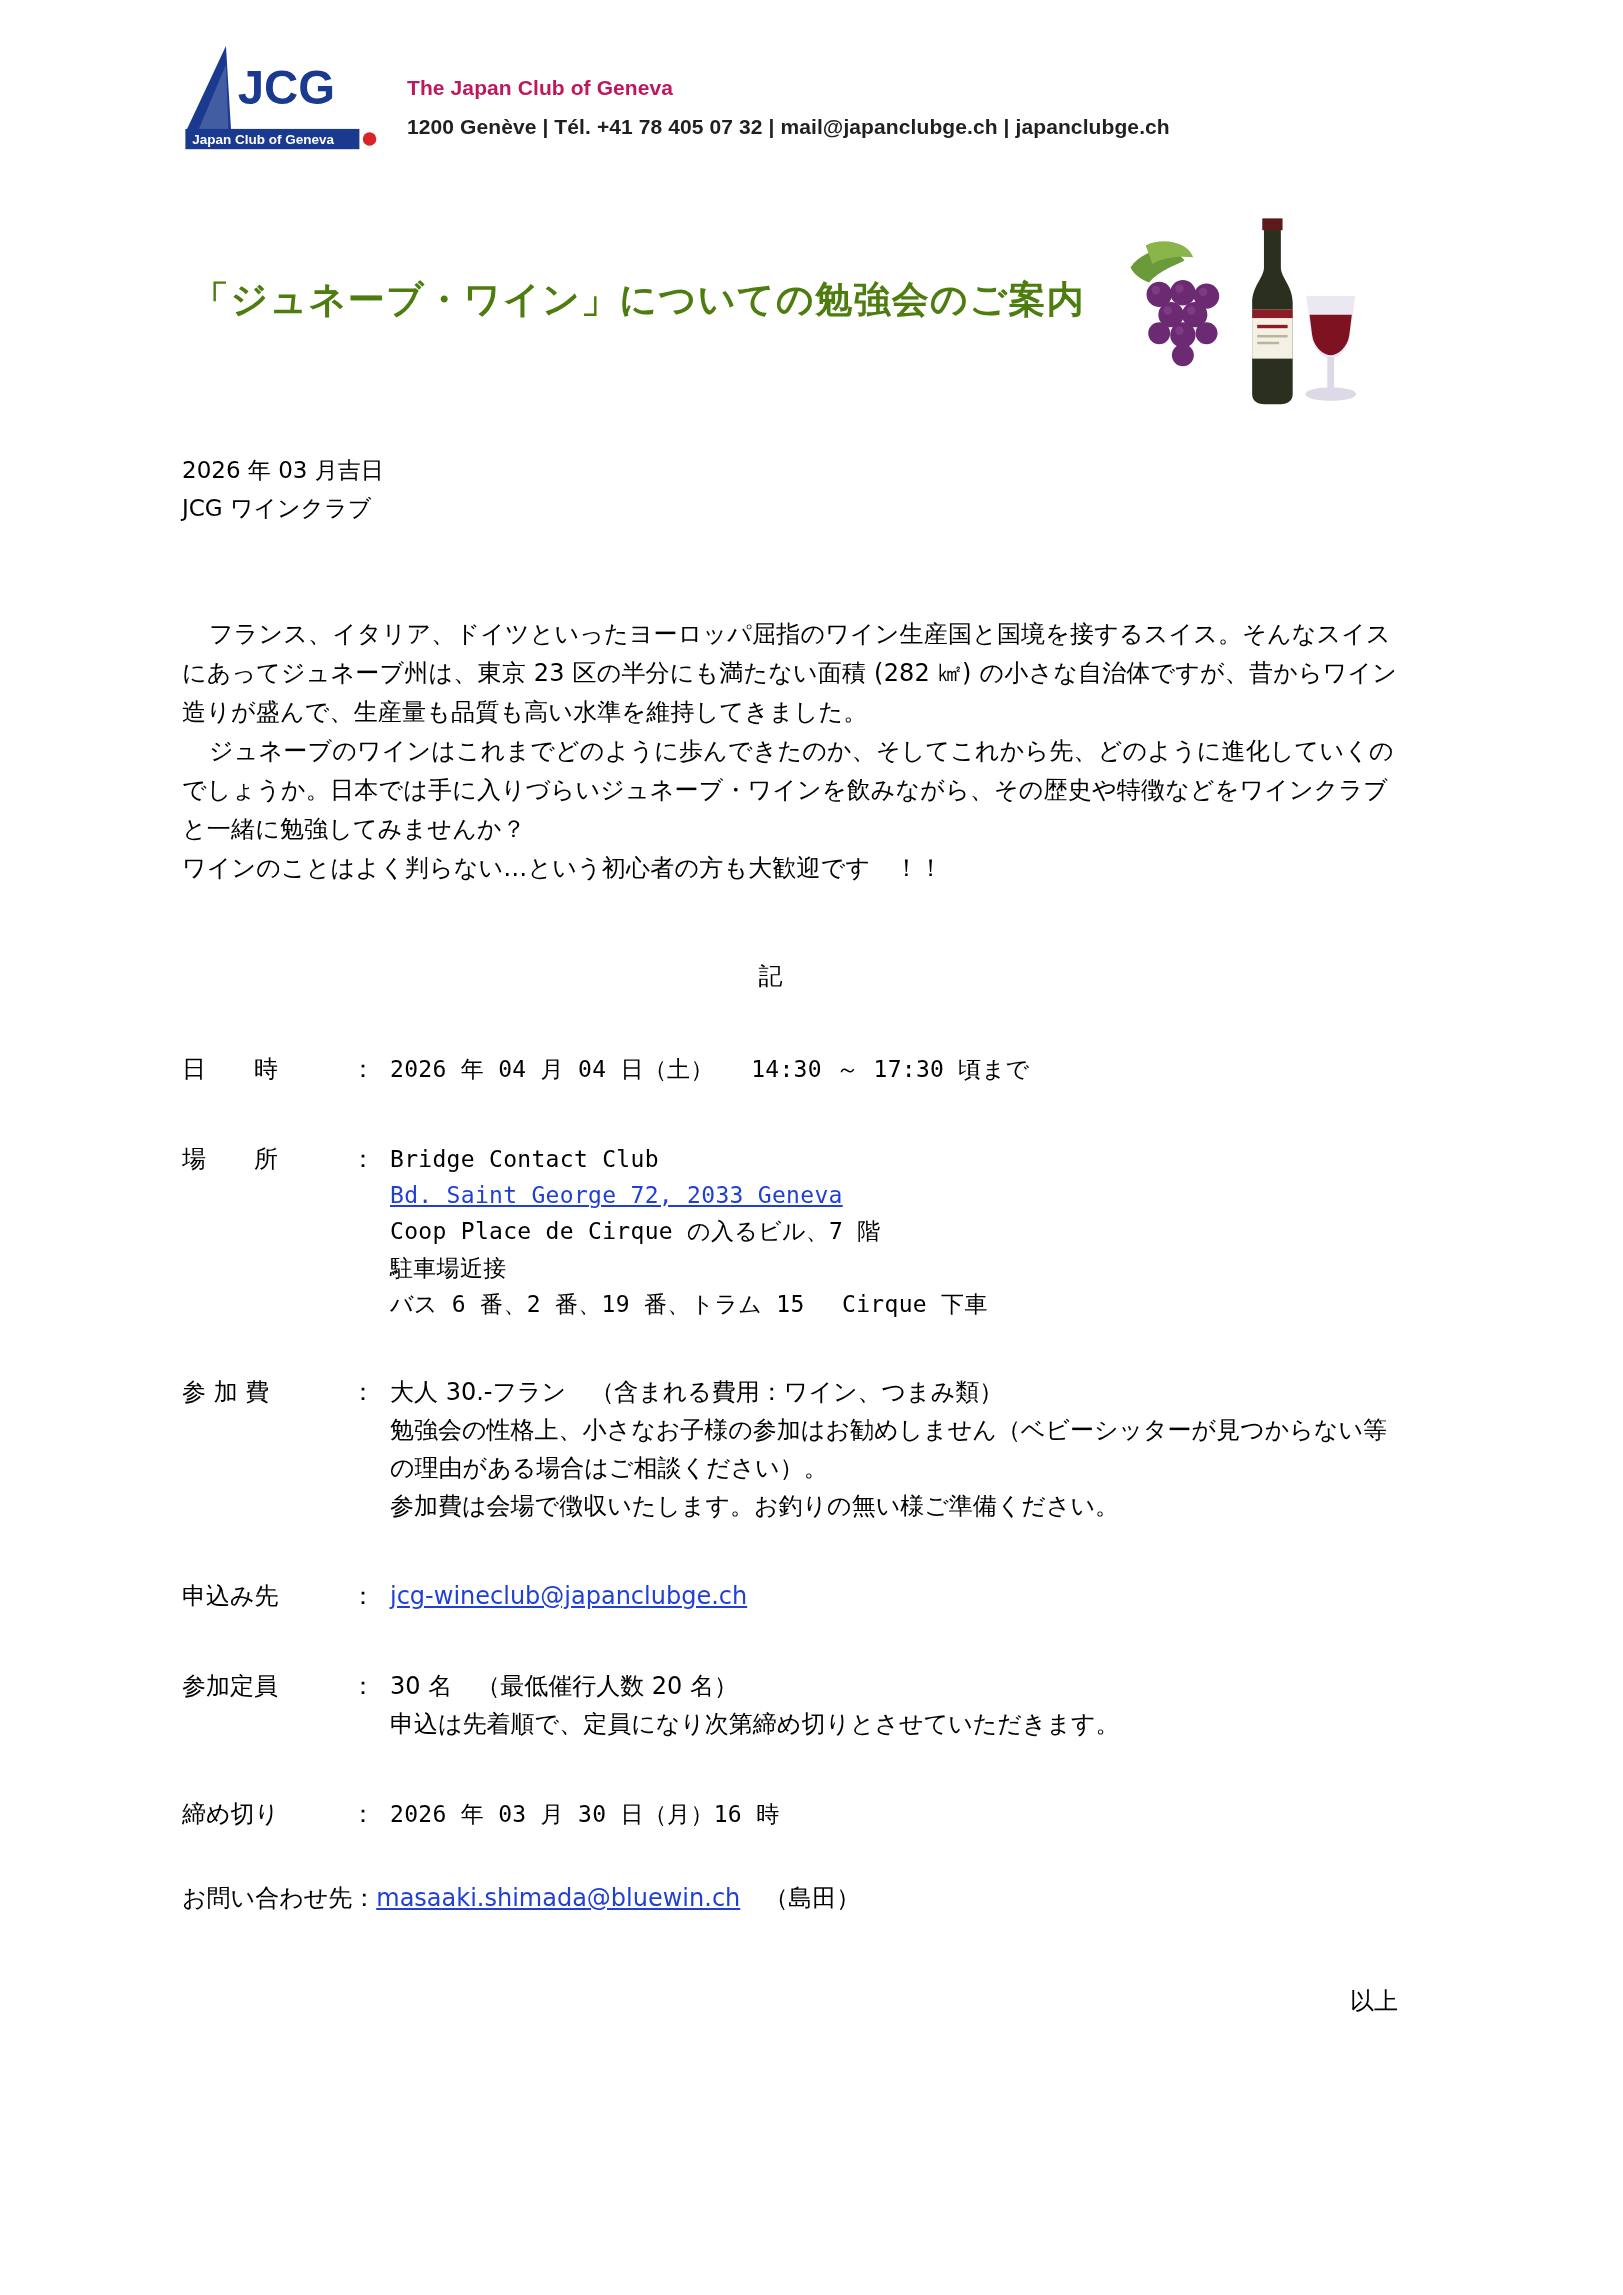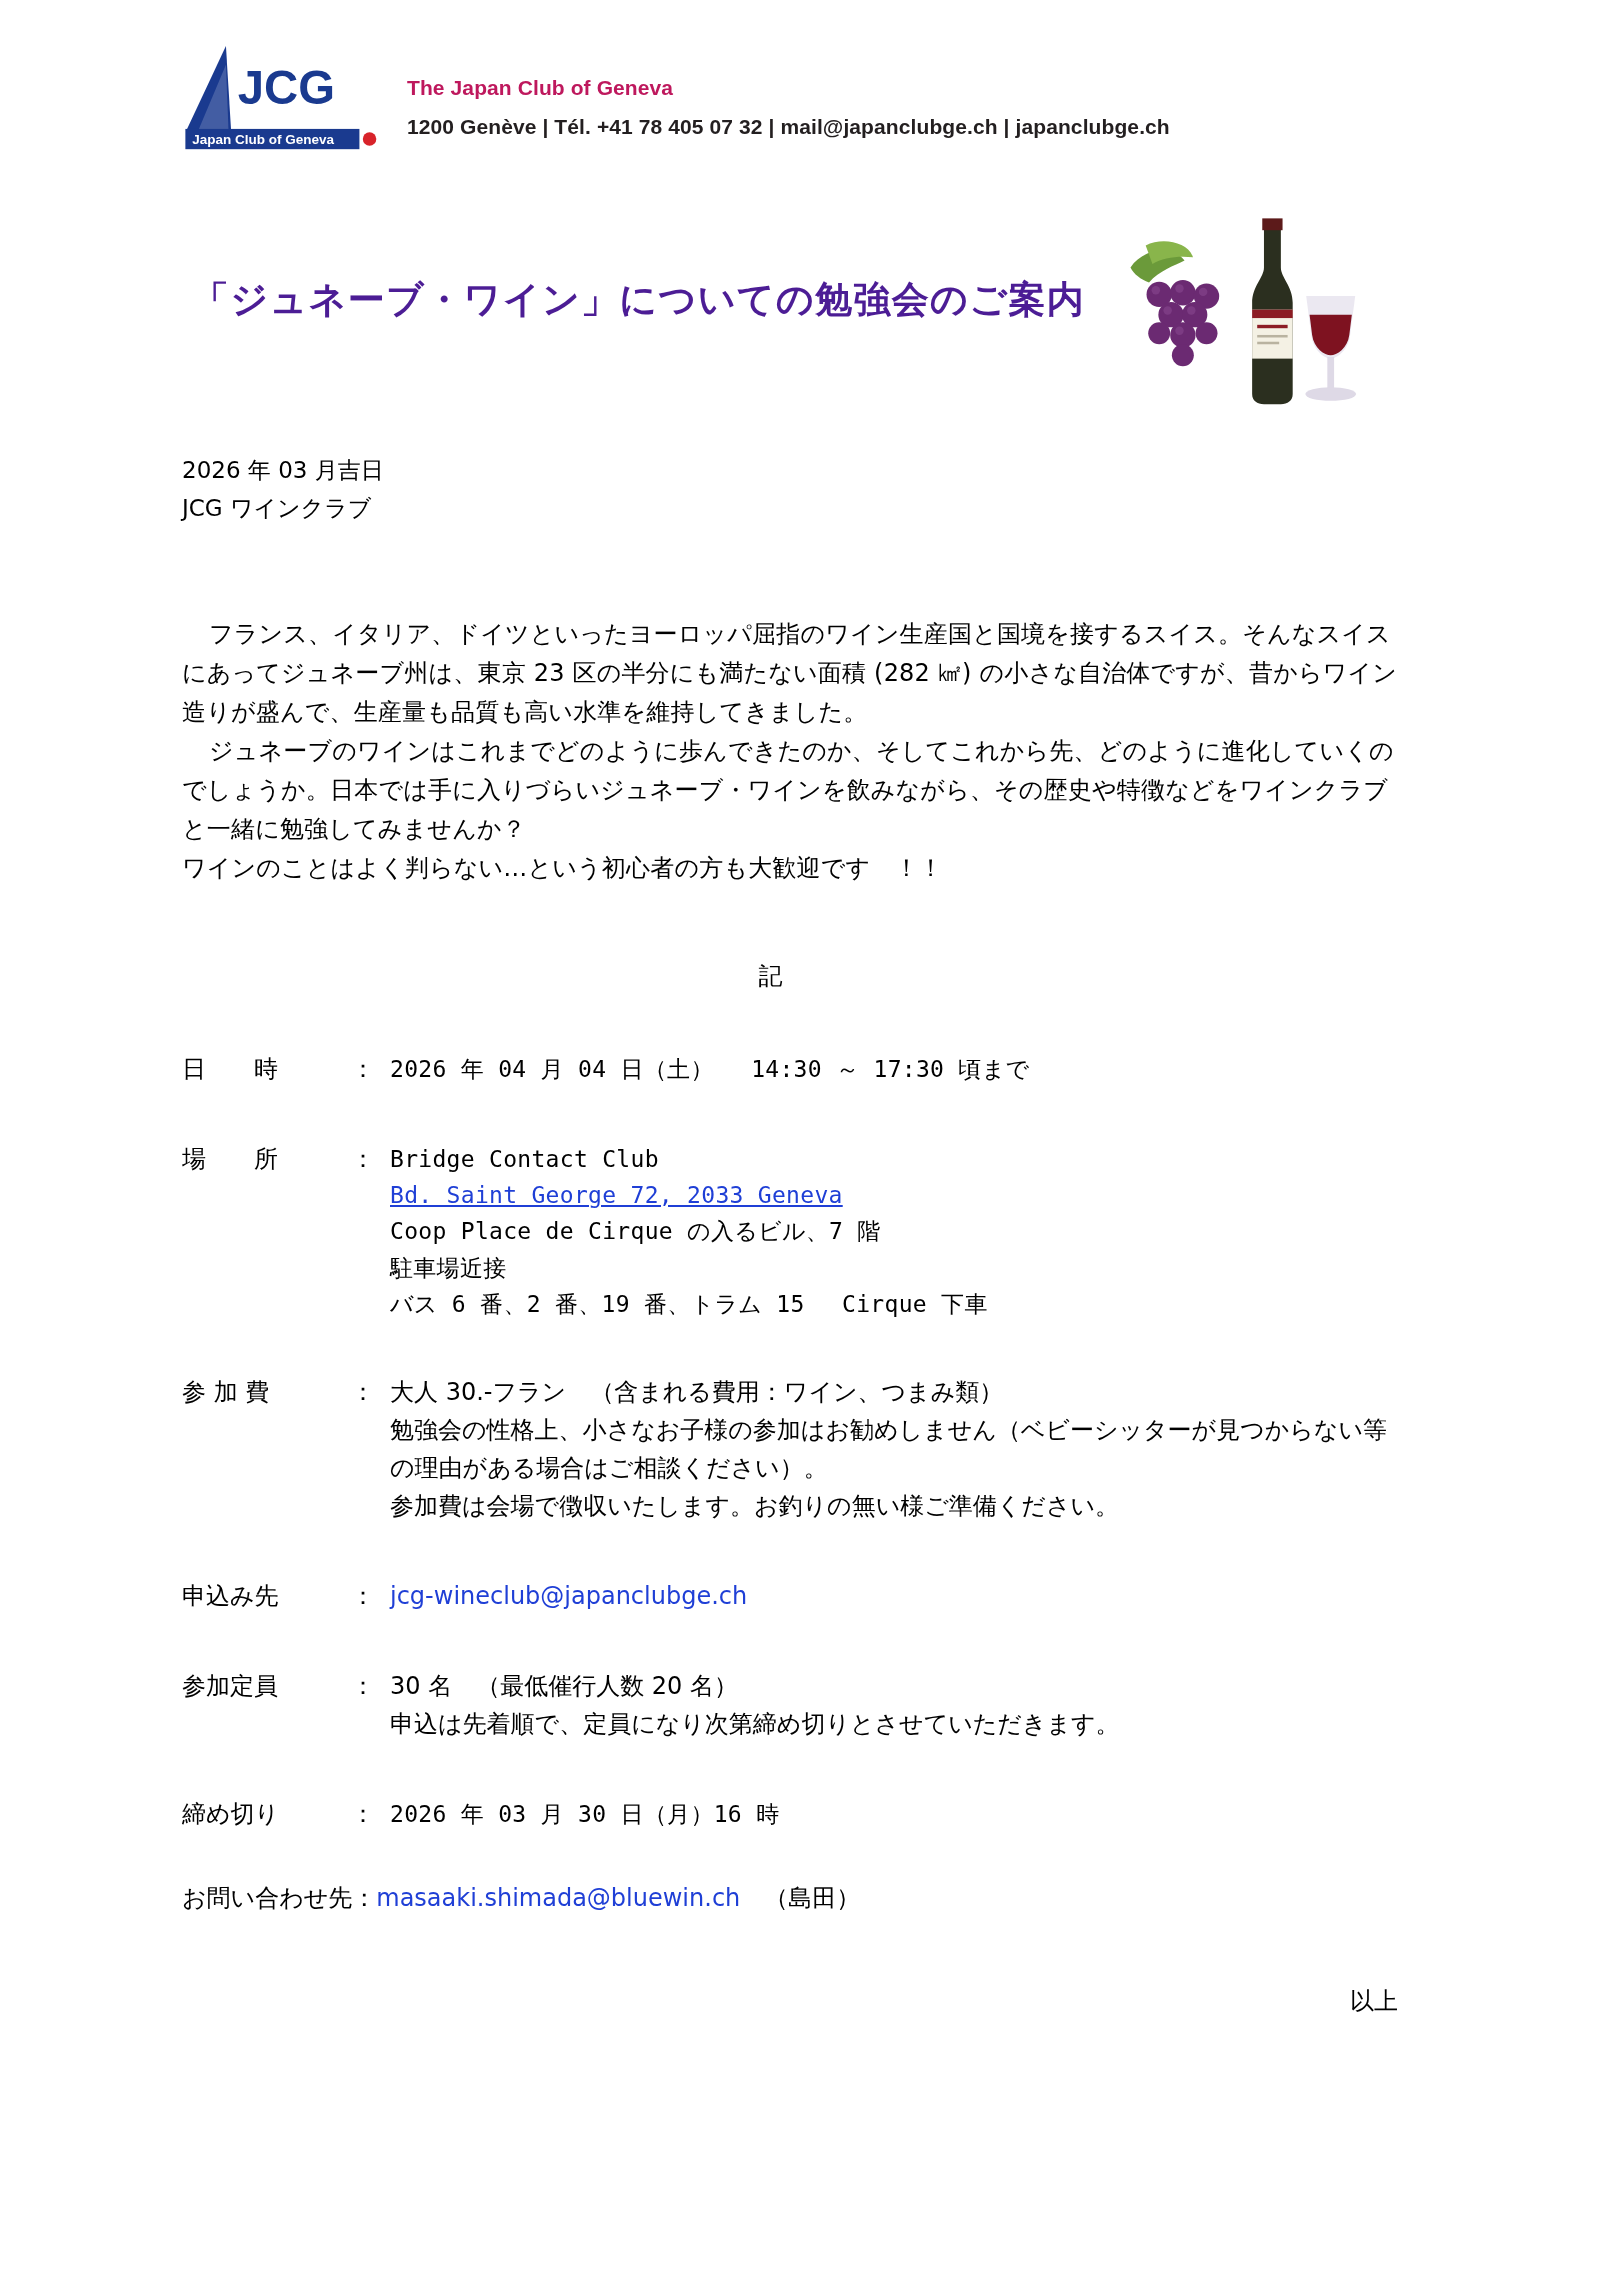--- a/index.html
+++ b/index.html
@@ -59,21 +59,21 @@
   
   .title-row {
     position: relative;
     margin-top: 78px;
     min-height: 161px;
   }
   .doc-title {
     font-size: 37px;
     font-weight: bold;
     letter-spacing: 1.3px;
-    color: #4c1d95;
+    color: #4d7c0f;
     padding-left: 10px;
     padding-top: 41px;
     font-family: "DejaVu Sans", "Liberation Sans", sans-serif;
   }
   .wine-art {
     position: absolute;
     right: 41px;
     top: -18.6px;
     width: 254px;
     height: 196px;
@@ -142,20 +142,21 @@
     font-family: "DejaVu Sans Mono", "Liberation Mono", monospace;
     font-size: 23px;
     letter-spacing: 0.3px;
   }
   .jp {
     font-family: "DejaVu Sans", "Liberation Sans", sans-serif;
     font-size: 24px;
   }
   .link {
     color: #1f3fd6;
+    text-decoration: underline;
   }
   .link-mono {
     color: #1f3fd6;
     text-decoration: underline;
     font-family: "DejaVu Sans Mono", "Liberation Mono", monospace;
     font-size: 23px;
     letter-spacing: 0.3px;
   }
   .gap-lg { margin-bottom: 52px; }
 

